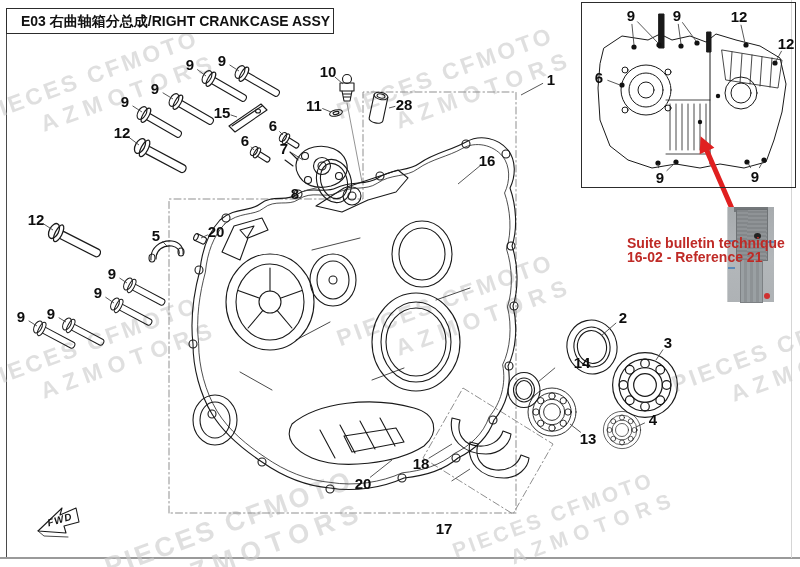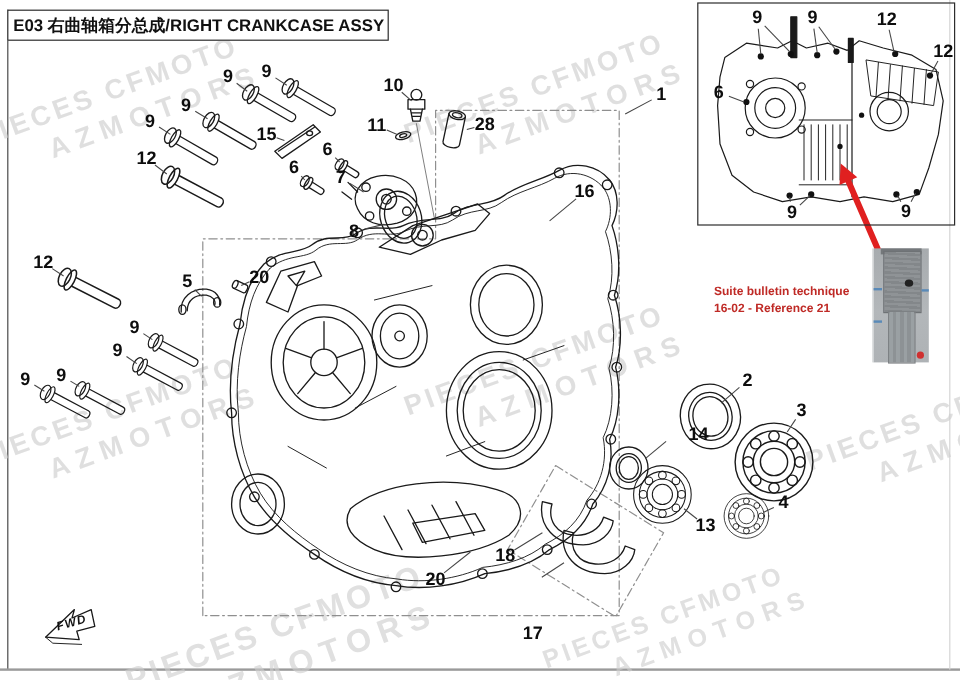--- a/index.html
+++ b/index.html
@@ -7,21 +7,21 @@
     position:relative;width:800px;height:567px;background:#ffffff;
     font-family:"Liberation Sans","DejaVu Sans",sans-serif;
     overflow:hidden;color:#111;
   }
   .border-left{position:absolute;left:6px;top:8px;width:1px;height:550px;background:#4a4a4a;}
   .border-bottom{position:absolute;left:0;top:557px;width:800px;height:2px;background:#9a9a9a;}
   .border-right{position:absolute;left:791px;top:0;width:1px;height:558px;background:#d5d5d5;}
   .title-box{
     position:absolute;left:6px;top:8px;width:312px;height:24px;
     border:1.3px solid #2c2c2c;background:#fff;z-index:6;
-    font-weight:bold;font-size:14px;line-height:24px;padding-left:4px;
+    font-weight:bold;font-size:14px;line-height:24px;padding-left:14px;
     white-space:nowrap;letter-spacing:0px;
   }
   .wm-layer{position:absolute;inset:0;z-index:1;}
   .wm{
     position:absolute;transform:translate(-50%,-50%) rotate(-20deg);
     color:#cdcdcd;opacity:.62;font-weight:bold;white-space:nowrap;
     letter-spacing:3px;line-height:1.25;z-index:1;
   }
   .wm .l2{display:block;margin-left:52px;letter-spacing:7px;}
   svg.art{position:absolute;left:0;top:0;z-index:2;}
@@ -49,22 +49,22 @@
     background:repeating-linear-gradient(90deg,#9aa0a3 0 3px,#8d9295 3px 6px);
     border:1px solid #7d8184;
   }
   .photo .cap{position:absolute;left:6px;top:0px;width:34px;height:5px;background:#74787b;}
   .photo .hole{position:absolute;left:26px;top:26px;width:7px;height:6px;border-radius:50%;background:#222;}
   .photo .tick-l1{position:absolute;left:0;top:33px;width:7px;height:2px;background:#5a8ab8;}
   .photo .tick-l2{position:absolute;left:0;top:60px;width:7px;height:2px;background:#5a8ab8;}
   .photo .tick-r{position:absolute;right:0;top:34px;width:6px;height:2px;background:#5a8ab8;}
   .photo .reddot{position:absolute;left:36px;top:86px;width:6px;height:6px;border-radius:50%;background:#d03030;}
   .note{
-    position:absolute;left:595px;top:237px;z-index:6;font-weight:bold;
-    font-size:10px;line-height:13.5px;letter-spacing:0px;
+    position:absolute;left:627px;top:237px;z-index:6;font-weight:bold;
+    font-size:14px;line-height:13.5px;letter-spacing:0px;
   }
   .fwd-label{
     position:absolute;left:47px;top:514px;z-index:5;font-weight:bold;
     font-style:italic;font-size:10px;transform:rotate(-16deg);letter-spacing:1px;
   }
 </style>
 </head>
 <body>
 
 <div class="page">

